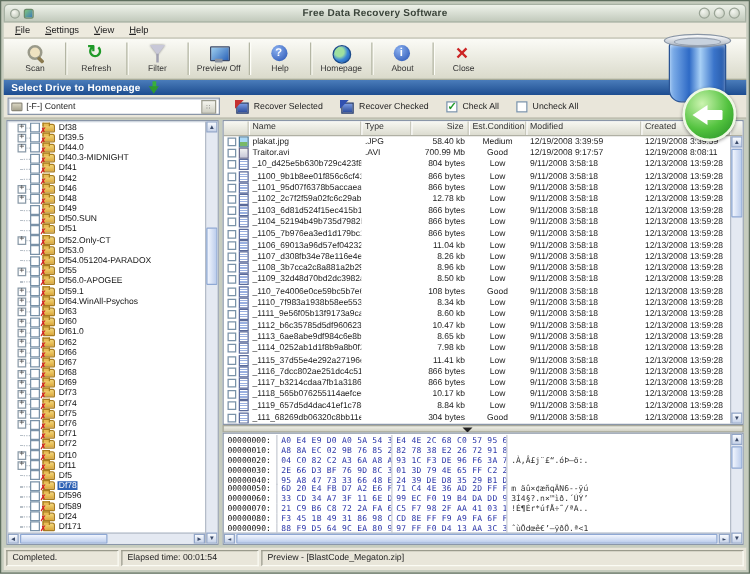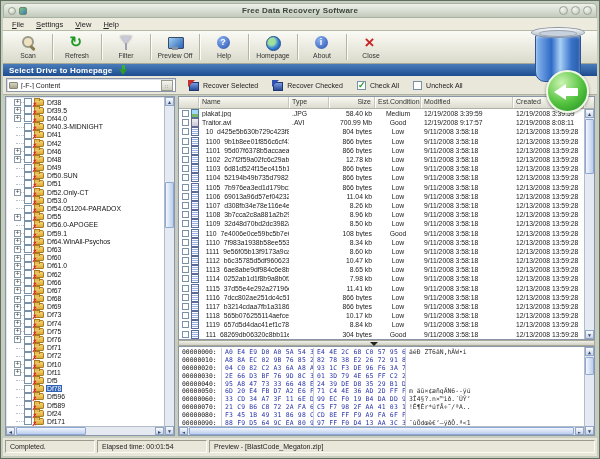--- a/index.html
+++ b/index.html
@@ -11,21 +11,21 @@
   
   .titlebar{height:15px;background:linear-gradient(#eef2ea,#c2cabc);border:1px solid #a8b2a4;border-radius:4px 4px 0 0;display:flex;align-items:center;padding:0 4px;position:relative;}
   .titlebar .title{position:absolute;left:0;right:0;text-align:center;font-size:8px;font-weight:bold;color:#3a443a;letter-spacing:.2px;}
   .tb-left{display:flex;gap:3px;z-index:2;}
   .tb-left .app-ico{width:8px;height:8px;border-radius:50%;background:radial-gradient(circle at 35% 30%,#f8f8f2,#b8c2b2);border:1px solid #98a294;}
   .tb-left .app-ico2{width:8px;height:8px;background:linear-gradient(135deg,#7ec47e,#3a7ab8);border:1px solid #6a8a6a;border-radius:2px;}
   .tb-right{margin-left:auto;display:flex;gap:3px;z-index:2;}
   .winbtn{width:9px;height:9px;border-radius:50%;background:radial-gradient(circle at 35% 30%,#f4f6f0,#c0c8ba);border:1px solid #9aa496;}
 
   
-  .menubar{height:13px;background:#edeade;border-bottom:1px solid #b8b8a8;display:flex;align-items:center;padding:0 3px;}
+  .menubar{height:13px;background:#edeade;border-bottom:1px solid #b8b8a8;display:flex;padding:0 3px;}
   .menu-item{font-size:7.5px;color:#222;padding:1px 6px;cursor:default;}
   .menu-item u{text-decoration:underline;}
 
   
   .toolbar{height:33px;background:linear-gradient(#fbfbf6,#dadacb);border-bottom:1px solid #a8aa98;display:flex;align-items:stretch;padding:1px 2px;}
   .tbtn{width:46px;display:flex;flex-direction:column;align-items:center;justify-content:center;gap:1px;cursor:default;}
   .tbtn .tlabel{font-size:6.8px;color:#333;white-space:nowrap;}
   .tsep{width:1px;background:#b4b6a4;margin:2px 1px;box-shadow:1px 0 0 #fdfdf8;}
   .tico{width:17px;height:16px;position:relative;display:inline-block;}
   .tico-scan::before{content:"";position:absolute;left:2px;top:1px;width:8px;height:8px;border:2px solid #9a9a8a;border-radius:50%;background:#efe2c0;}
@@ -844,31 +844,31 @@
         </div>
 
         <div class="splitter"></div>
 
         <div class="hexpanel">
           <div class="hexrows" id="hexRows">
               <div class="hxrow">
                 <span class="hxoff">00000000:</span>
                 <span class="hxb">A0 E4 E9 D0 A0 5A 54 36</span>
                 <span class="hxb">E4 4E 2C 68 C0 57 95 69</span>
-                <span class="hxa"> äéÐ ZT6äN,hÀW•i</span>
               </div>
               <div class="hxrow">
                 <span class="hxoff">00000010:</span>
                 <span class="hxb">A8 8A EC 02 9B 76 85 23</span>
                 <span class="hxb">82 78 38 E2 26 72 91 89</span>
               </div>
               <div class="hxrow">
                 <span class="hxoff">00000020:</span>
                 <span class="hxb">04 C0 82 C2 A3 6A A8 A3</span>
                 <span class="hxb">93 1C F3 DE 96 F6 3A 7F</span>
+                <span class="hxa">.À‚Â£j¨£“.óÞ–ö:.</span>
               </div>
               <div class="hxrow">
                 <span class="hxoff">00000030:</span>
                 <span class="hxb">2E 66 D3 BF 76 9D 8C 32</span>
                 <span class="hxb">01 3D 79 4E 65 FF C2 2B</span>
               </div>
               <div class="hxrow">
                 <span class="hxoff">00000040:</span>
                 <span class="hxb">95 A8 47 73 33 66 48 EB</span>
                 <span class="hxb">24 39 DE D8 35 29 B1 D2</span>

